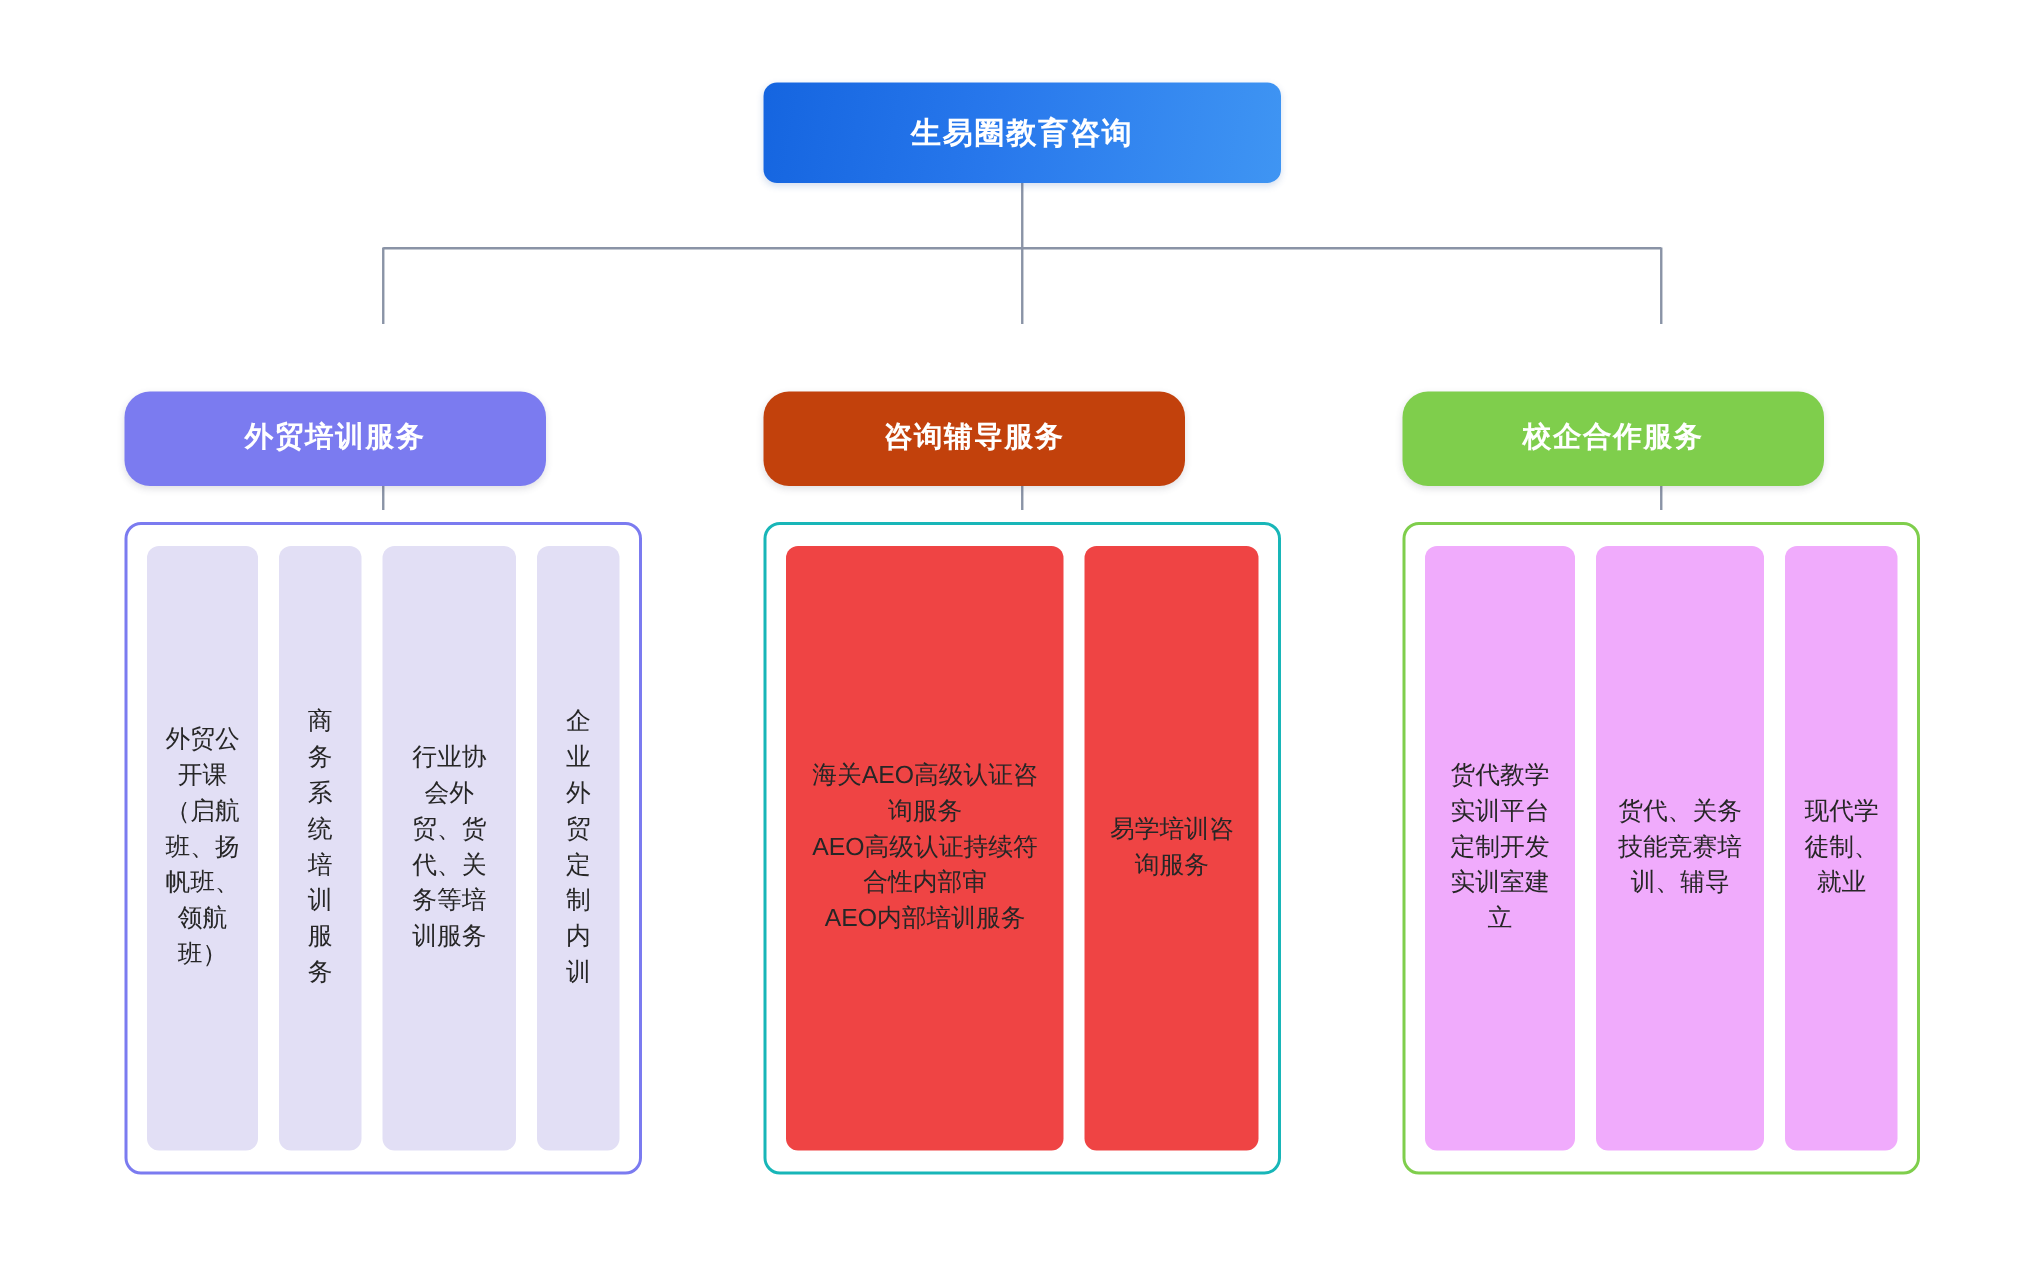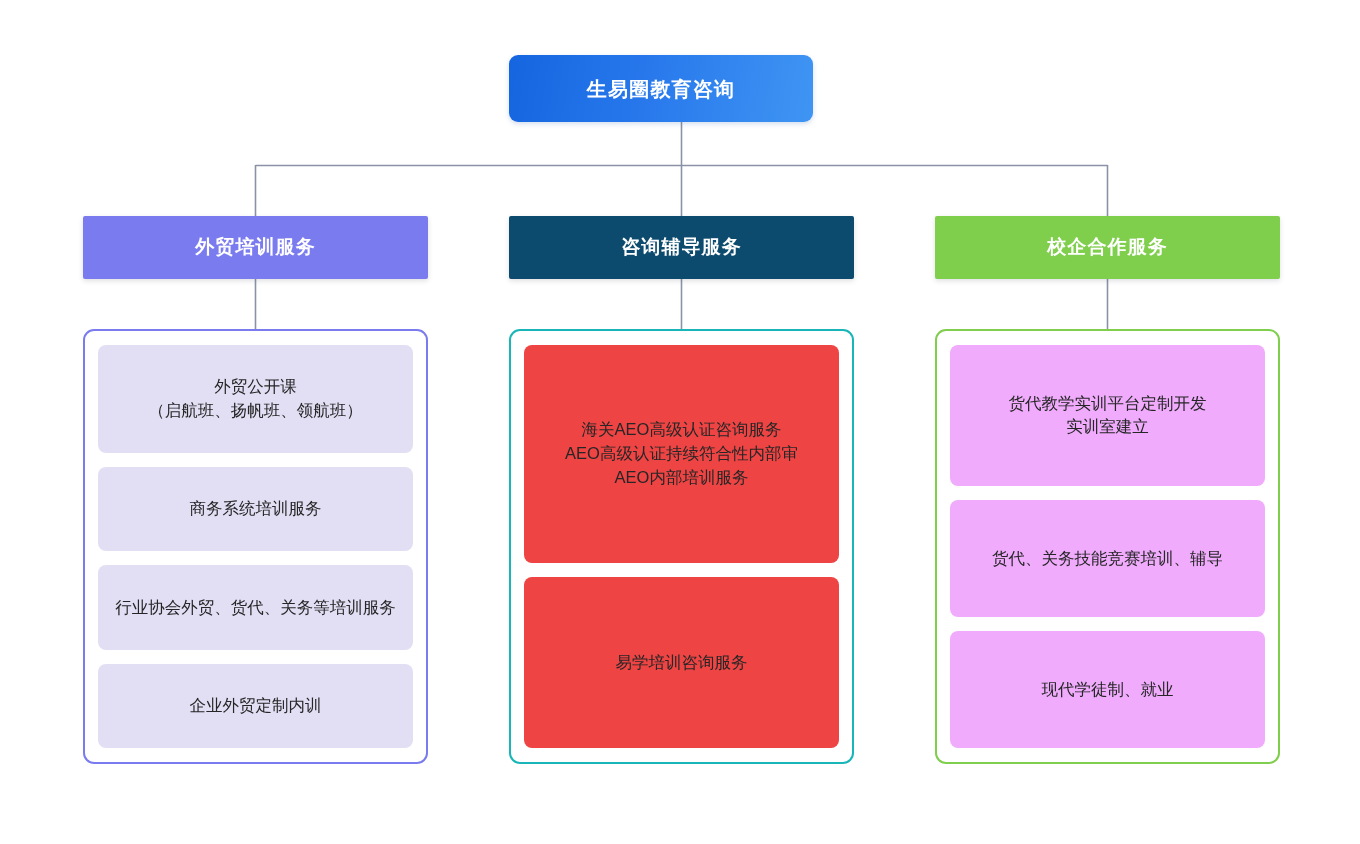--- a/index.html
+++ b/index.html
@@ -30,21 +30,21 @@
     width: 1360px;
     height: 844px;
     pointer-events: none;
   }
 
   
   .root-node {
     position: absolute;
     left: 509px;
     top: 55px;
-    width: 304px;
+    width: 345px;
     height: 67px;
     border-radius: 9px;
     background: linear-gradient(100deg, #1565e0 0%, #2878ec 45%, #3f95f3 100%);
     box-shadow: 0 2px 5px rgba(40,90,170,0.20);
     display: flex;
     align-items: center;
     justify-content: center;
     box-sizing: border-box;
   }
   .root-node .node-title {
@@ -60,51 +60,51 @@
   .column {
     position: absolute;
     top: 216px;
     width: 345px;
   }
   .column.col-0 { left: 83px; }
   .column.col-1 { left: 509px; }
   .column.col-2 { left: 935px; }
 
   .cat-header {
-    width: 345px;
+    width: 281px;
     height: 63px;
-    border-radius: 2px;
+    border-radius: 17px;
     display: flex;
     align-items: center;
     justify-content: center;
     box-sizing: border-box;
     box-shadow: 0 2px 5px rgba(60,60,90,0.16);
+    margin-top: 45px;
   }
   .cat-header .cat-title {
     color: #ffffff;
     font-size: 19px;
     font-weight: bold;
     letter-spacing: 1.1px;
     line-height: 1.2;
     text-align: center;
   }
 
   .items-container {
     position: absolute;
-    top: 113px;          
+    top: 132px;          
     left: 0;
     width: 345px;
     height: 435px;       
     border-radius: 11px;
     border: 2px solid #888;
     background: #ffffff;
     box-sizing: border-box;
     padding: 14px 13px;
     display: flex;
-    flex-direction: column;
     gap: 14px;
   }
 
   .item-chip {
     border-radius: 8px;
     box-sizing: border-box;
     display: flex;
     align-items: center;
     justify-content: center;
     padding: 8px 12px;
@@ -115,21 +115,21 @@
     white-space: pre-line;
     flex: 1 1 auto;
   }
 
   
   .col-0 .cat-header { background: #7b7bf0; }
   .col-0 .items-container { border-color: #7b7bf0; }
   .col-0 .item-chip { background: #e2dff5; }
 
   
-  .col-1 .cat-header { background: #0c4a6e; }
+  .col-1 .cat-header { background: #c2410c; }
   .col-1 .items-container { border-color: #18b6b8; }
   .col-1 .item-chip { background: #ef4444; }
 
   
   .col-2 .cat-header { background: #7fce4c; }
   .col-2 .items-container { border-color: #7fce4c; }
   .col-2 .item-chip { background: #f0abfc; }
 </style>
 </head>
 <body>

